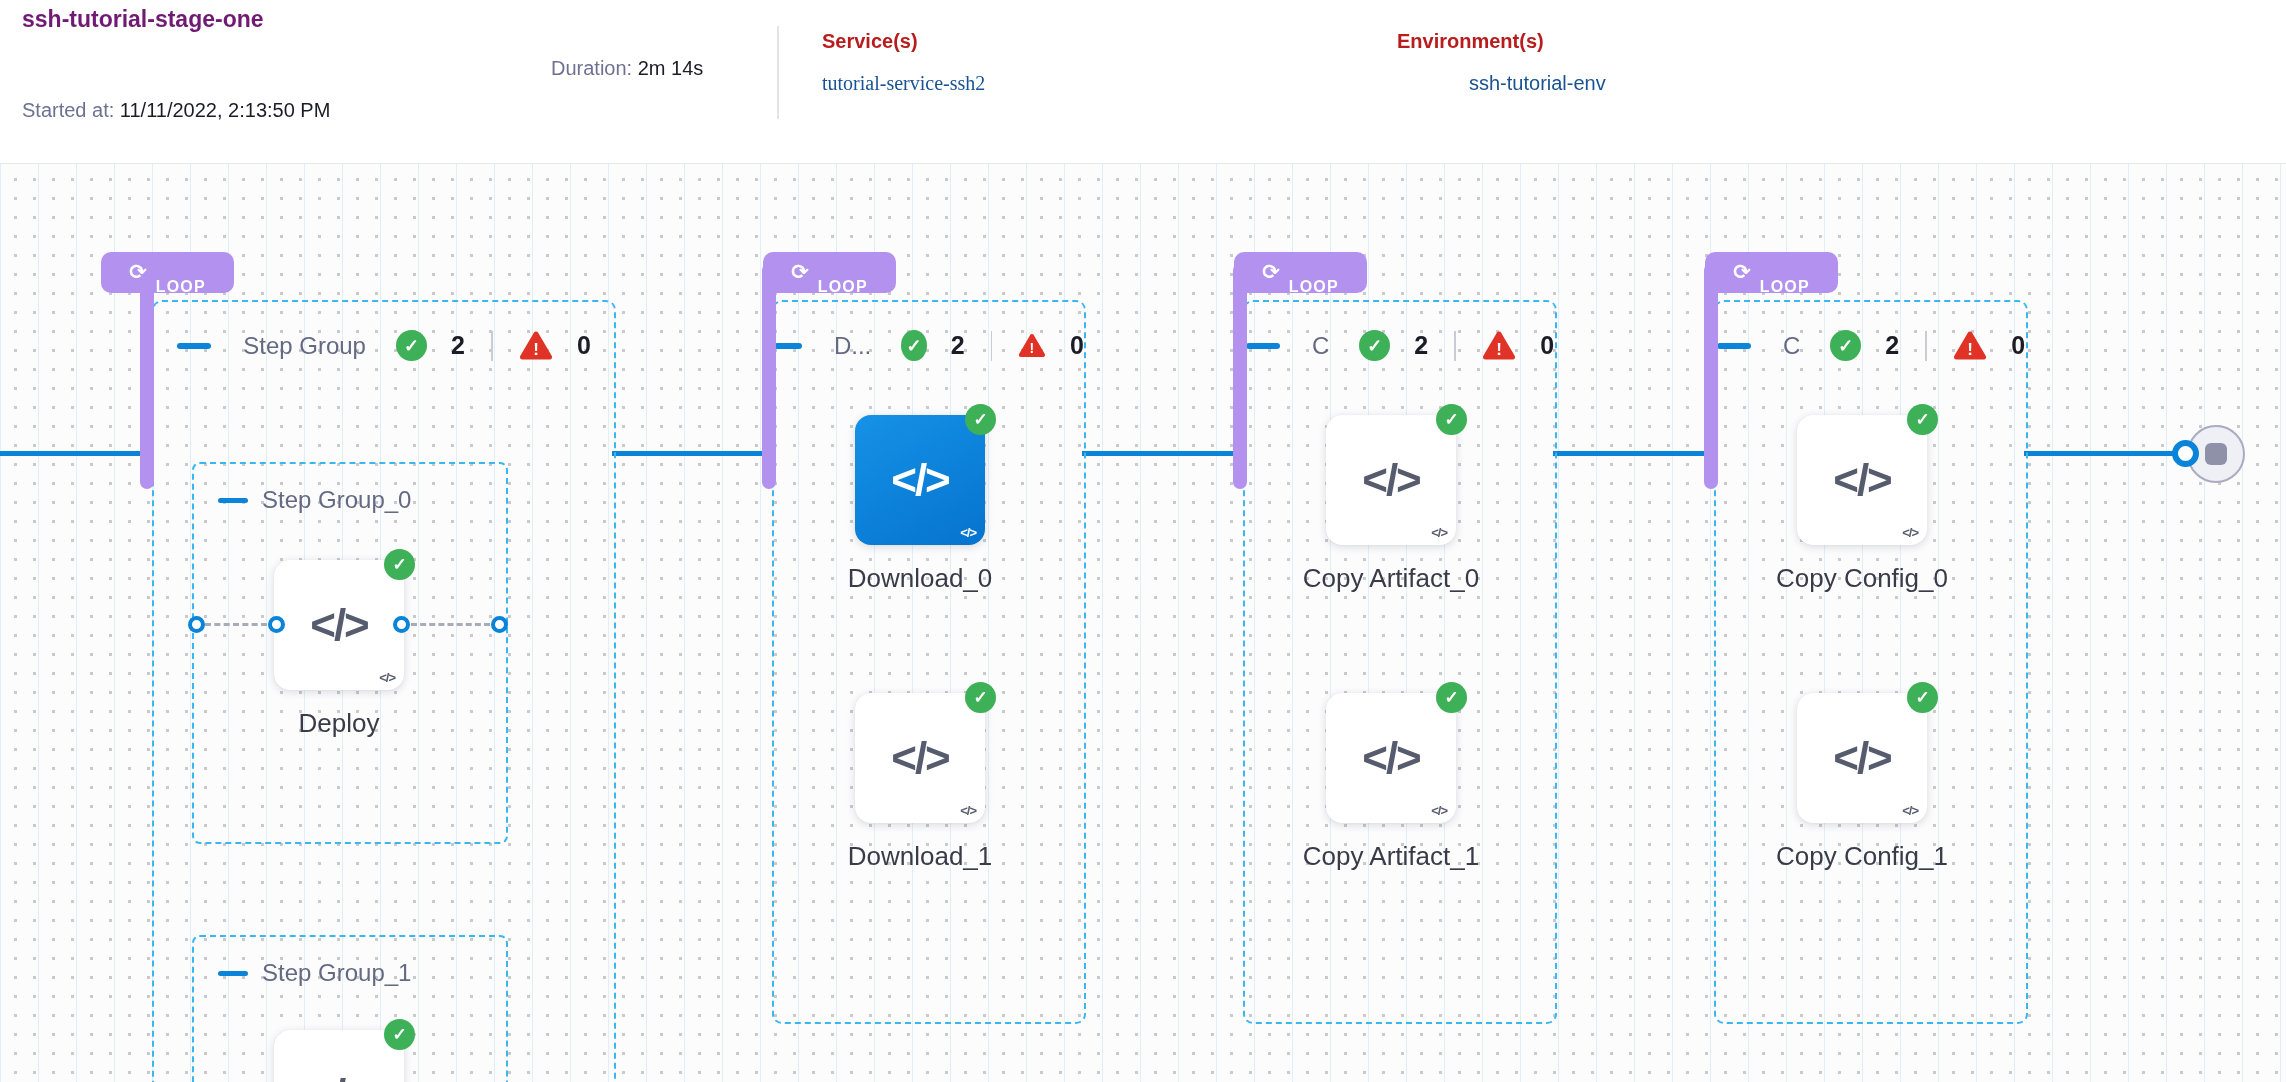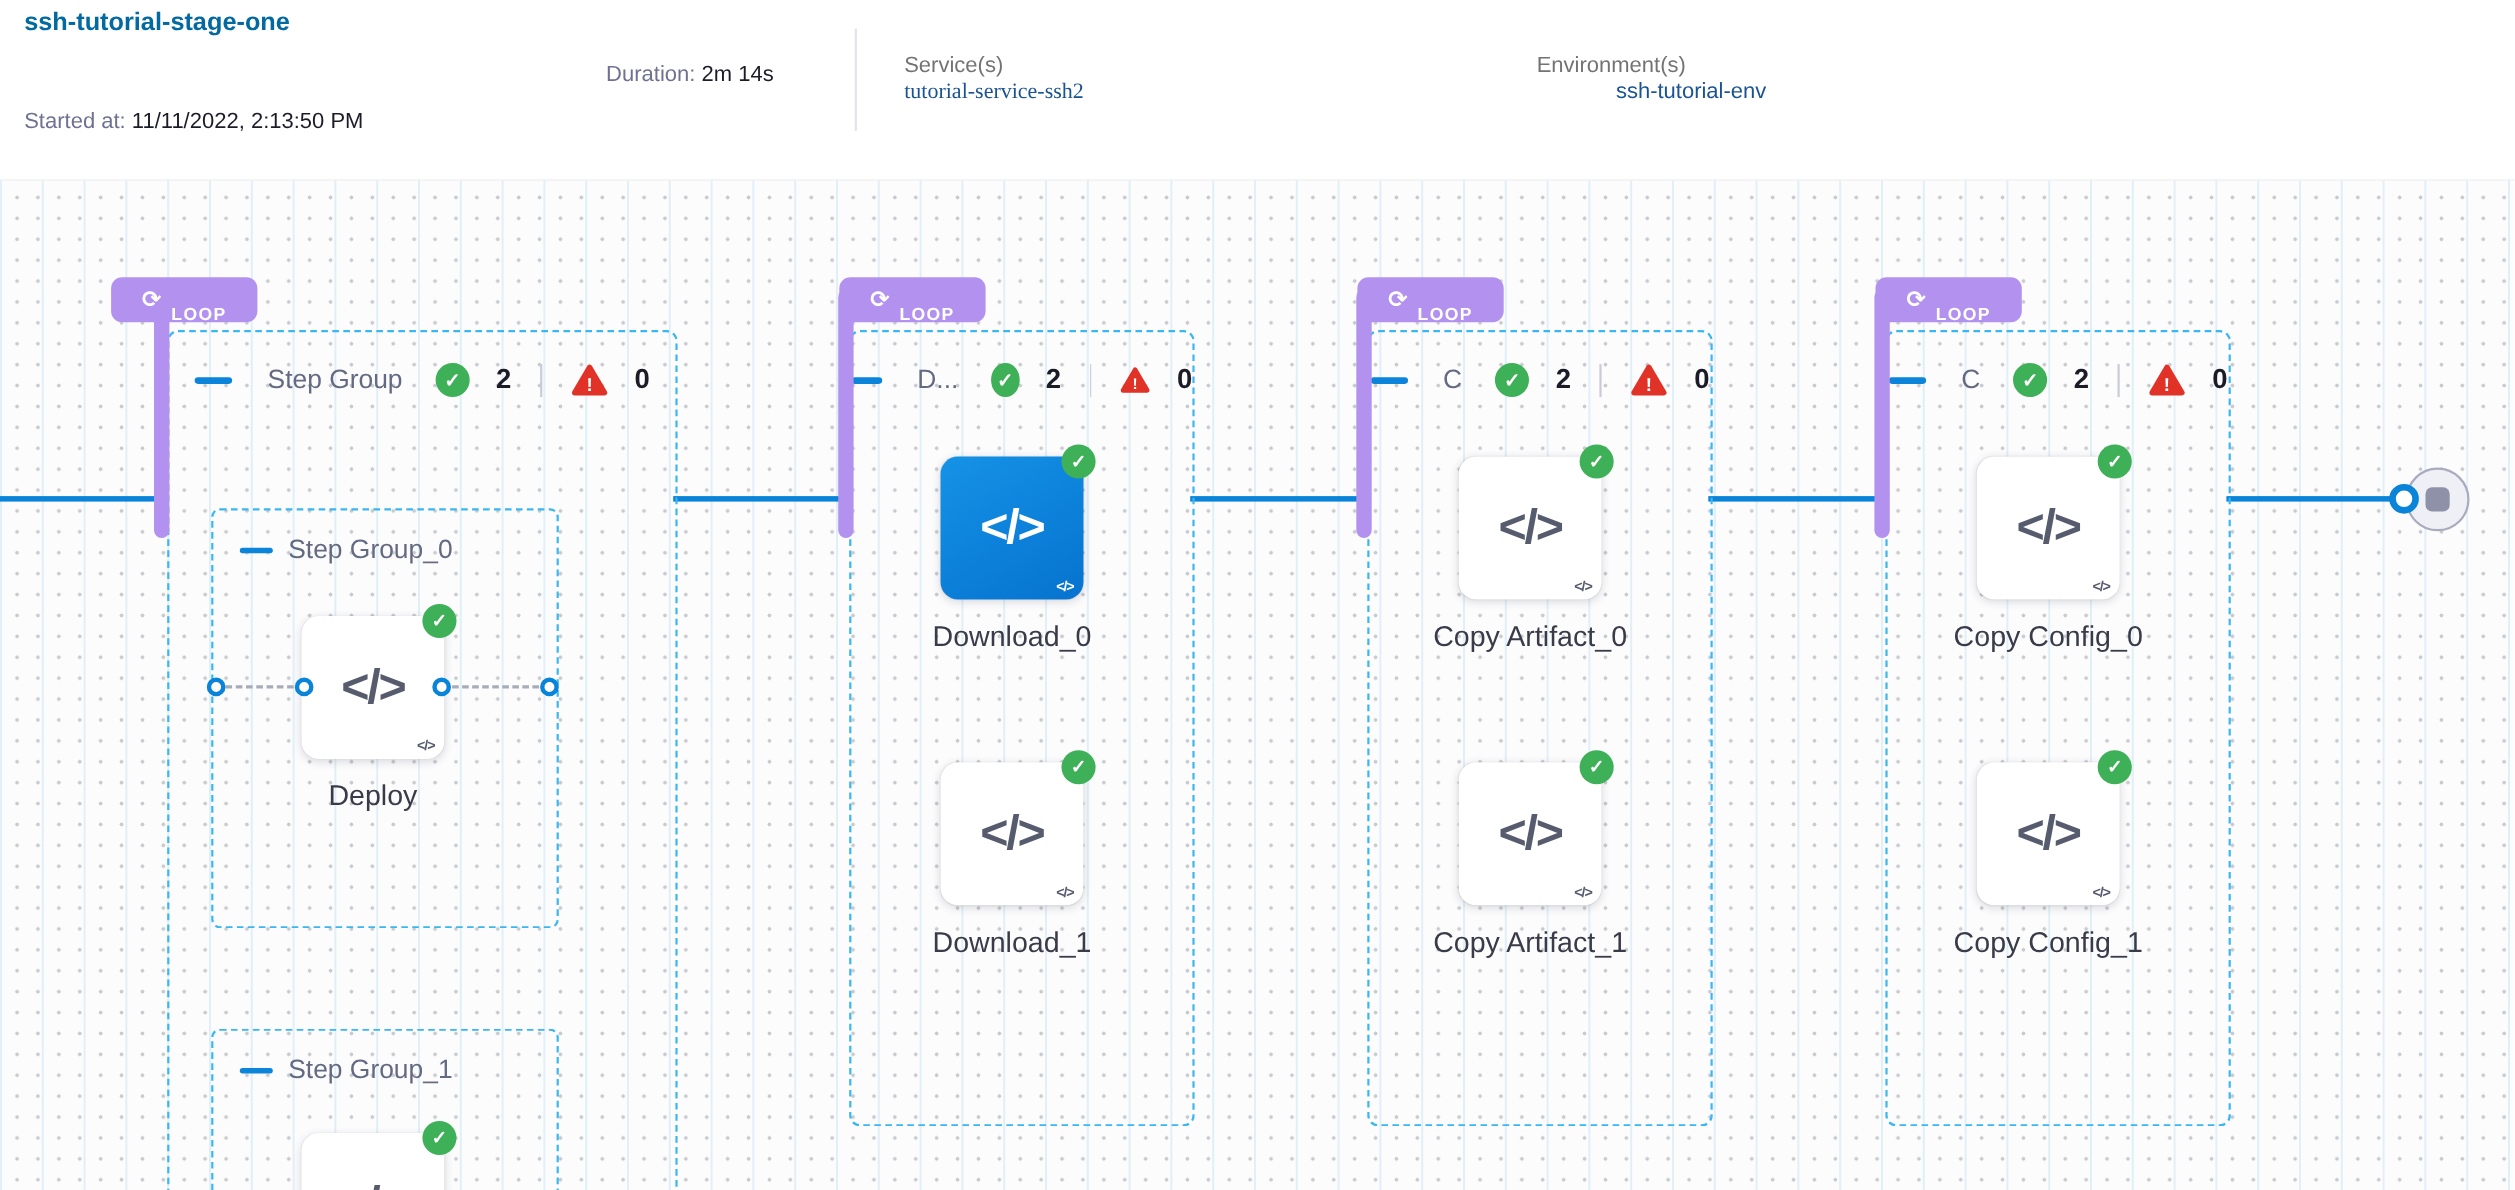--- a/index.html
+++ b/index.html
@@ -1,25 +1,25 @@
 <!DOCTYPE html>
 <html><head>
 <meta charset="utf-8">
 <style>
   html,body{margin:0;padding:0;background:#fff;}
   .screen{position:relative;width:2286px;height:1082px;overflow:hidden;
     font-family:"Liberation Sans",sans-serif;color:#1c1c28;background:#fff;}
 
   
   .stage-header{position:absolute;left:0;top:0;width:2286px;height:163px;background:#fff;z-index:10;}
-  .stage-title{position:absolute;left:22px;top:6px;font-size:23px;font-weight:700;color:#0369a1;}
+  .stage-title{position:absolute;left:22px;top:6px;font-size:23px;font-weight:700;color:#701a75;}
   .meta{position:absolute;top:57px;font-size:20px;color:#1c1c28;}
   .meta .lbl{color:#6e7191;}
   .hdr-divider{position:absolute;left:777px;top:26px;width:2px;height:93px;background:#e3e3ea;}
-  .svc-lbl{position:absolute;top:48px;font-size:20px;font-weight:400;color:#737373;}
+  .svc-lbl{position:absolute;top:30px;font-size:20px;font-weight:700;color:#b91c1c;}
   .svc-link{position:absolute;top:72px;font-size:20px;color:#1a5393;cursor:pointer;}
 
   
   .canvas{position:absolute;left:0;top:163px;width:2286px;height:919px;overflow:hidden;
     border-top:1px solid #e8e8ec;background-color:#fcfcfd;
     background-image:
       linear-gradient(90deg, rgba(190,224,242,.45) 1.5px, transparent 1.5px),
       radial-gradient(circle, #c8cace 1.7px, transparent 1.9px);
     background-size:38px 100%,19px 19px;background-position:0 0,6px 6px;}
 

